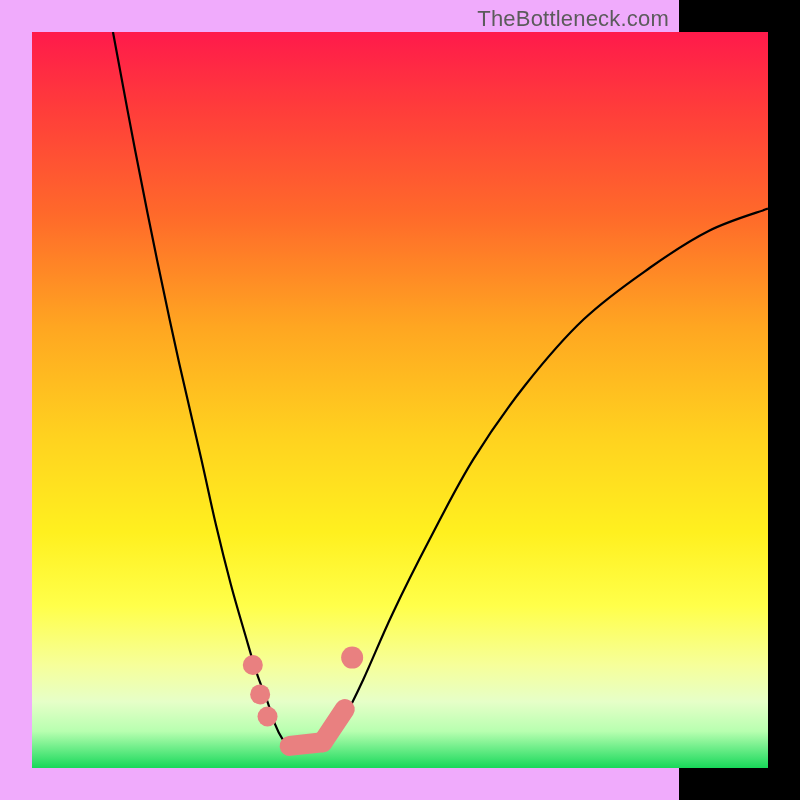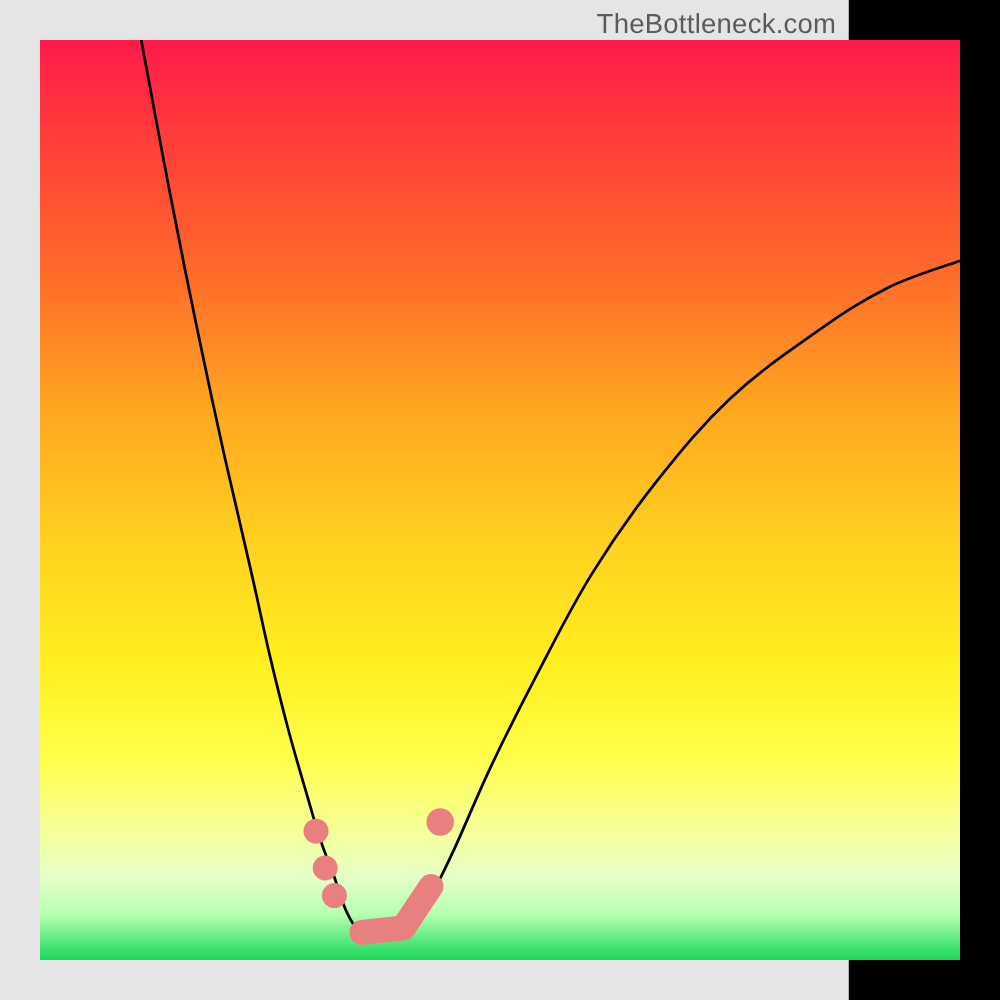--- a/index.html
+++ b/index.html
@@ -8,21 +8,21 @@
     width: 800px;
     height: 800px;
     overflow: hidden;
     background: #000;
     font-family: Arial, Helvetica, sans-serif;
   }
   .frame {
     position: absolute;
     left: 0; top: 0;
     width: 679px; height: 800px;
-    background: #e5e5e5;
+    background: #f0abfc;
   }
   .plot {
     position: absolute;
     left: 32px;
     top: 32px;
     width: 736px;
     height: 736px;
     
     background: linear-gradient(to bottom,
       #ff1a4b 0%,

